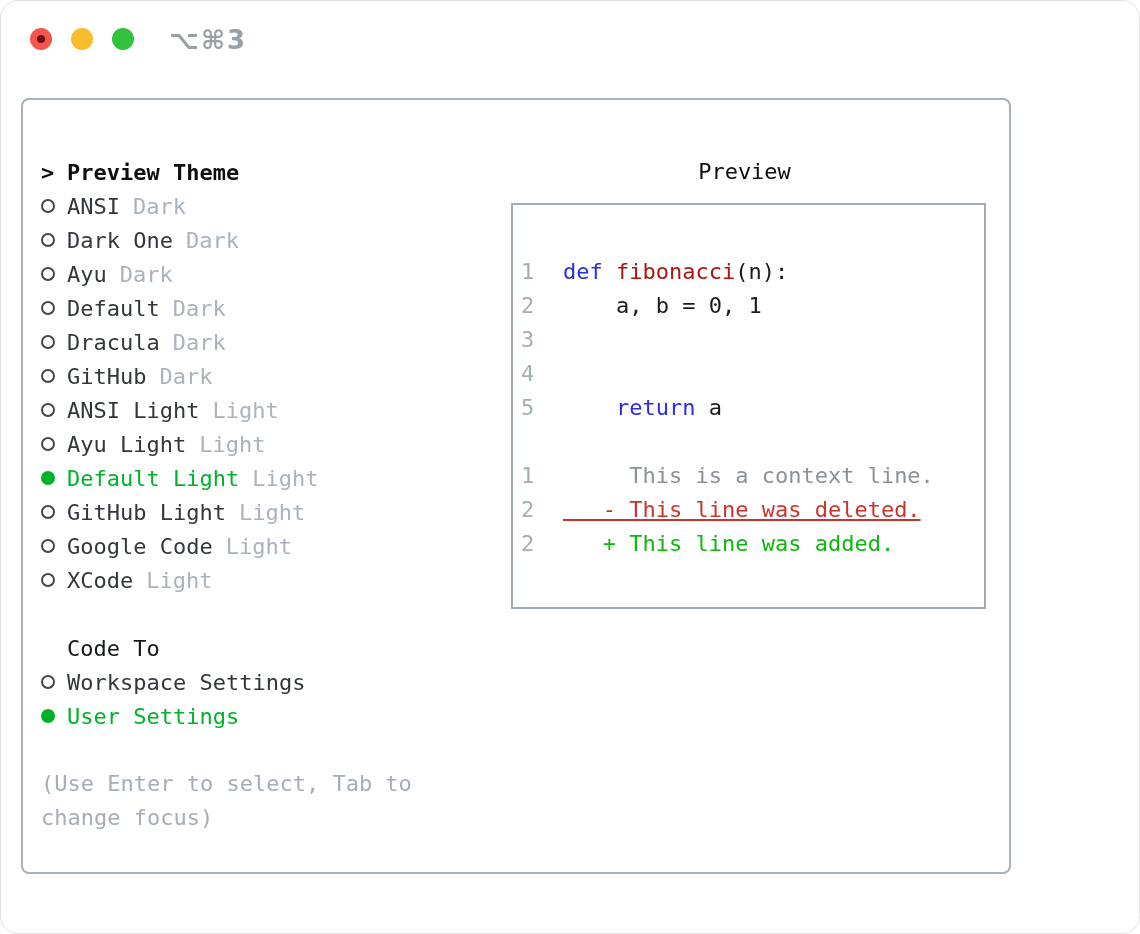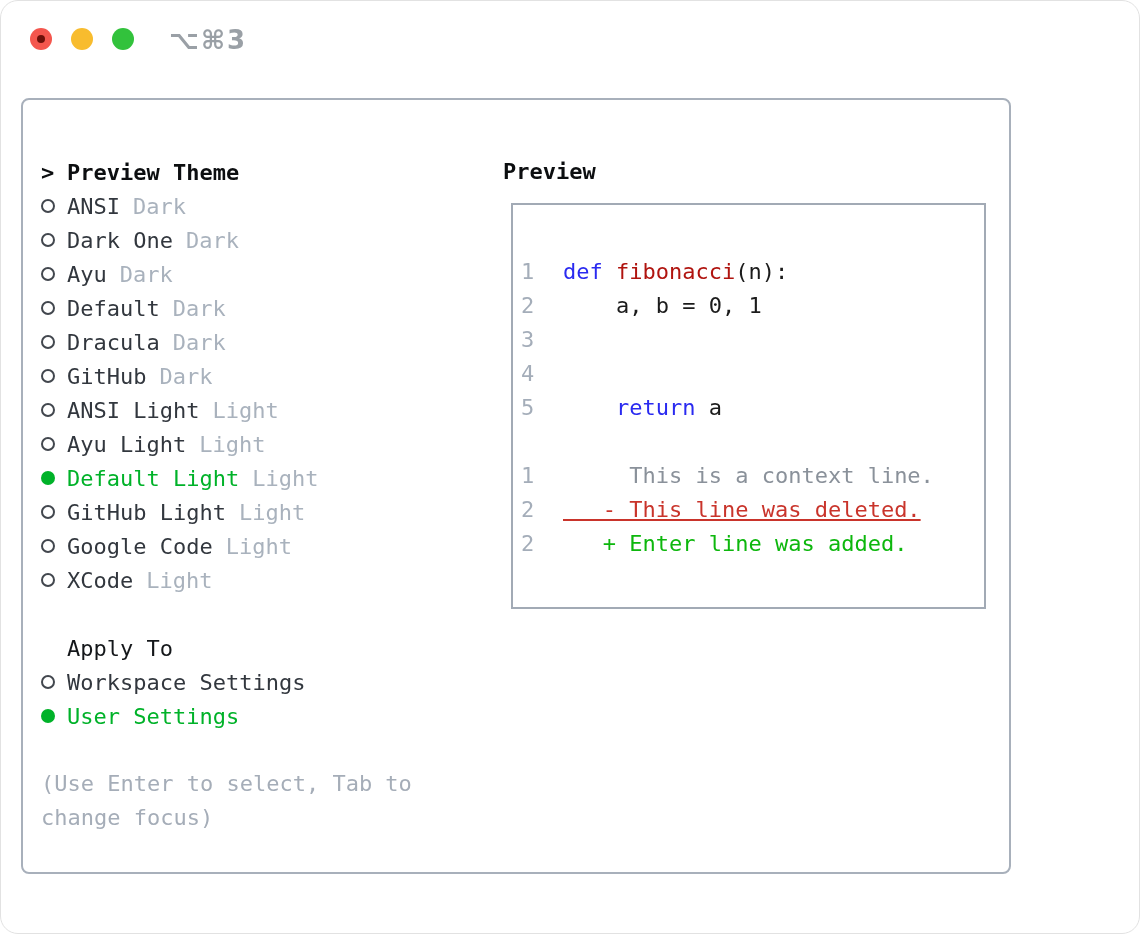--- a/index.html
+++ b/index.html
@@ -49,21 +49,21 @@
   .variant { color:var(--muted); margin-left:13px; }
   .apply-block { margin-top:34px; }
   .apply-title { color:#14171a; padding-left:26px; }
   .hint {
     margin-top:34px; width:430px; line-height:34px;
     color:var(--hint); white-space:normal;
   }
 
   
   .right-col { position:absolute; left:480px; top:55px; }
-  .preview-title { font-size:22px; font-weight:bold; color:#0c0e10; height:34px; line-height:34px; }
+  .preview-title { font-size:22px; font-weight:normal; color:#0c0e10; height:34px; line-height:34px;text-align:center; }
   .preview-box {
     margin-top:14px; margin-left:8px;
     width:475px; height:406px;
     border:2px solid var(--preview-border);
     background:#fff;
     padding:50px 0 0 8px;
     overflow:hidden;
   }
   .crow { display:flex; height:34px; line-height:34px; font-size:22px; white-space:pre; }
   .lineno { width:42px; color:var(--lineno); flex:none; }
@@ -166,21 +166,21 @@
 
   <div class="row option">
     <span class="marker open"></span>
     <span class="name">XCode</span>
     <span class="variant">Light</span>
   </div>
 </div>
 
     <div class="apply-block">
       <div class="row">
-        <span class="apply-title">Apply To</span>
+        <span class="apply-title">Code To</span>
       </div>
       <div id="apply-list">
   <div class="row option">
     <span class="marker open"></span>
     <span class="name">Workspace Settings</span>
     
   </div>
 
   <div class="row option selected">
     <span class="marker filled"></span>
@@ -226,19 +226,19 @@
     <span class="ctext diff-context">     This is a context line.</span>
   </div>
 
   <div class="crow">
     <span class="lineno">2</span>
     <span class="ctext diff-deleted">   - This line was deleted.</span>
   </div>
 
   <div class="crow">
     <span class="lineno">2</span>
-    <span class="ctext diff-added">   + Enter line was added.</span>
+    <span class="ctext diff-added">   + This line was added.</span>
   </div>
 </div>
     </div>
   </div>
 
 </div>
 
 </body></html>

